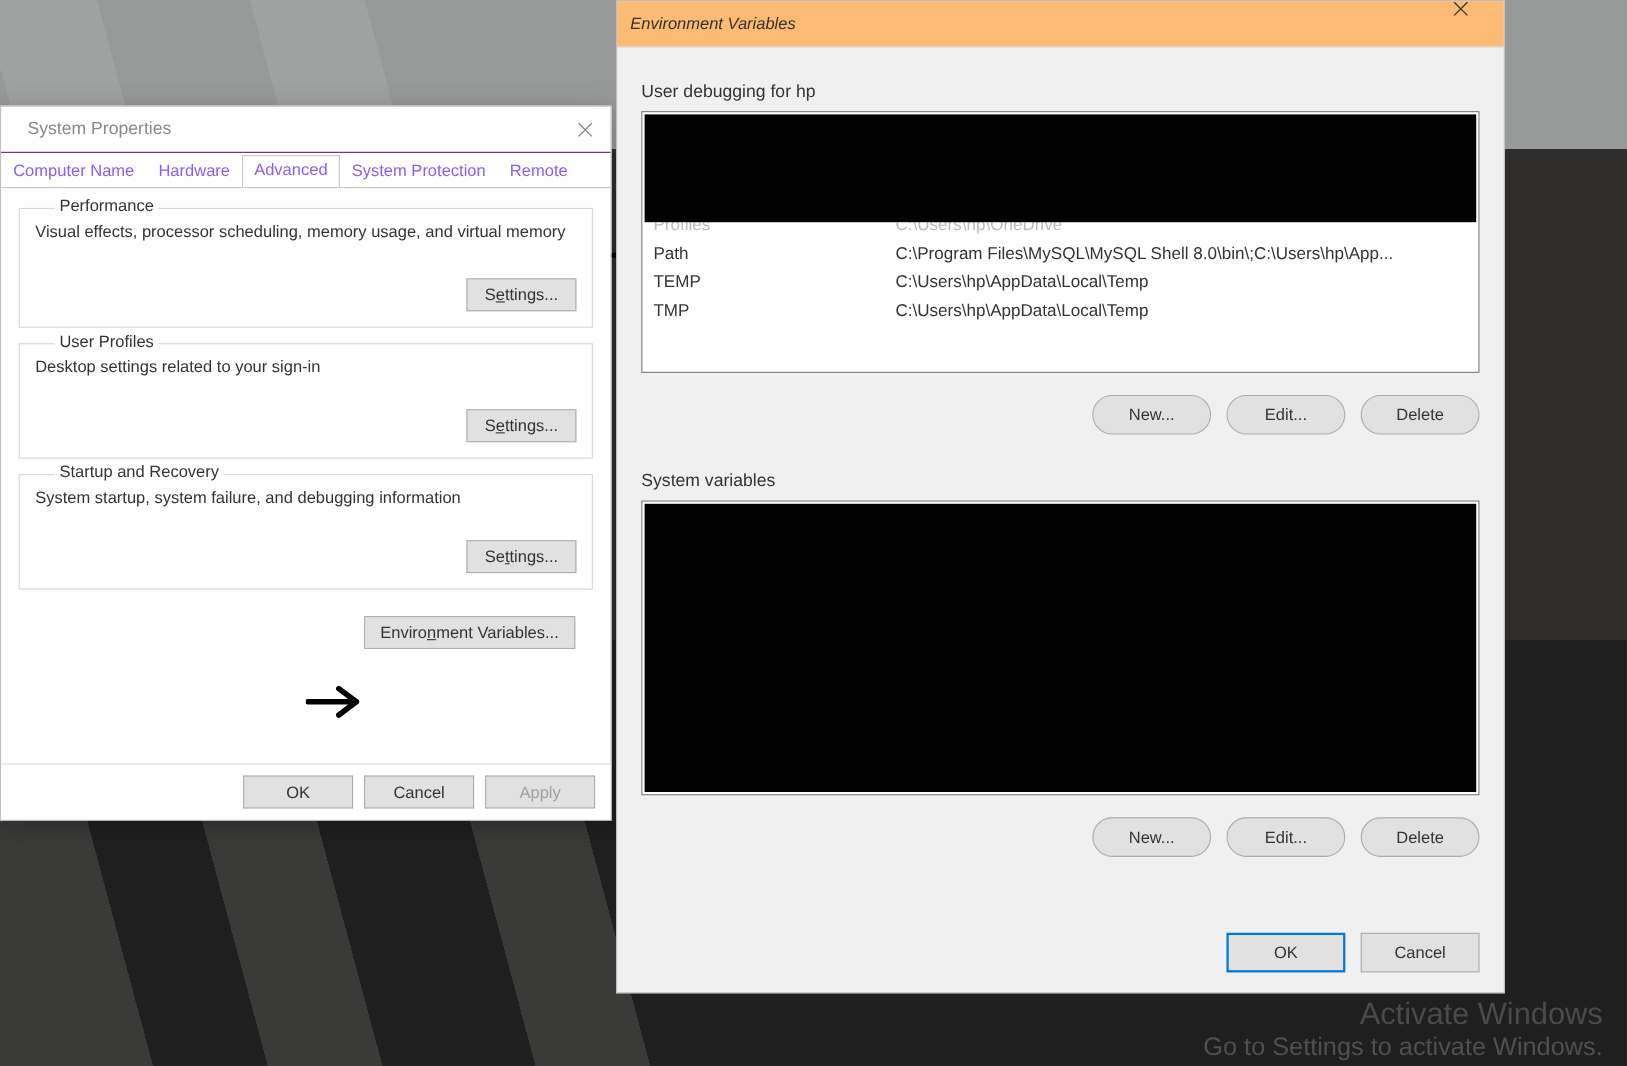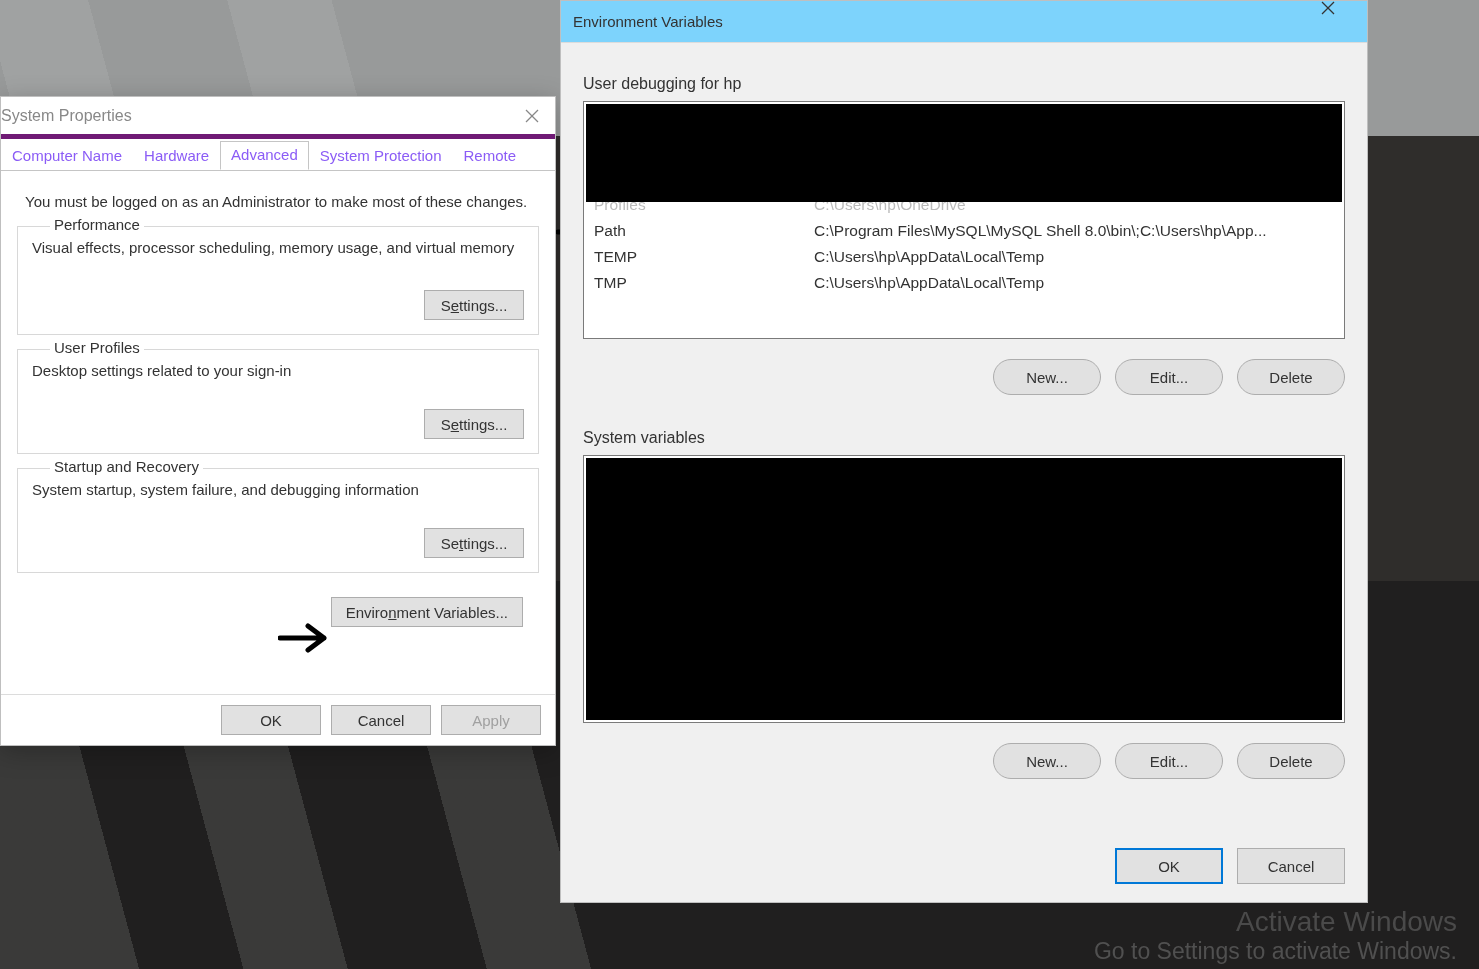--- a/index.html
+++ b/index.html
@@ -29,22 +29,22 @@
     position: absolute;
     left: 0; top: 96px;
     width: 556px; height: 650px;
     background: #fff;
     border: 1px solid #bfbfbf;
     box-shadow: 0 6px 24px rgba(0,0,0,.25);
   }
   .titlebar {
     height: 42px;
     display: flex; align-items: center;
-    padding-left: 0;
-    border-bottom: 5px solid #701a75;
+    padding-left: 24px;
+    border-bottom: 1px solid #701a75;
     position: relative;
     color: #888;
   }
   .titlebar .title { font-size: 16px; }
   .titlebar .close {
     position: absolute; right: 0; top: 0;
     width: 46px; height: 100%;
     display: flex; align-items: center; justify-content: center;
     color: #888; font-family: sans-serif;
   }
@@ -124,25 +124,26 @@
 
   
   .envdlg {
     position: absolute;
     left: 560px; top: 0;
     width: 808px; height: 903px;
     background: #f0f0f0;
     border: 1px solid #bfbfbf;
   }
   .envdlg .titlebar2 {
-    height: 42px; background: #7dd3fc;
+    height: 42px; background: #fdba74;
     display: flex; align-items: center; justify-content: space-between;
     padding: 0 0 0 12px;
     border-bottom: 1px solid #dcdcdc;
     color: #333;
+    font-style: italic;
   }
   .titlebar2 .close { position: static; width:46px; height:42px; color:#333;}
   .env-body { padding: 32px 22px 18px 22px; height: calc(100% - 42px); position:relative;}
 
   .section-label { font-size: 16px; margin-bottom: 8px; color:#333;}
   .listbox {
     background: #fff;
     border: 1px solid #7a7a7a;
     height: 238px;
     overflow: hidden;
@@ -206,21 +207,20 @@
 
   <div class="tabs">
     <div class="tab">Computer Name</div>
     <div class="tab">Hardware</div>
     <div class="tab active">Advanced</div>
     <div class="tab">System Protection</div>
     <div class="tab">Remote</div>
   </div>
 
   <div class="sp-body">
-    <div class="admin-note">You must be logged on as an Administrator to make most of these changes.</div>
 
     <div class="group">
       <div class="group-label">Performance</div>
       <div class="group-desc">Visual effects, processor scheduling, memory usage, and virtual memory</div>
       <div class="btn-row">
         <div class="winbtn">
             <span>S</span>
             <span class="under">e</span>
             <span>ttings...</span>
           </div>

